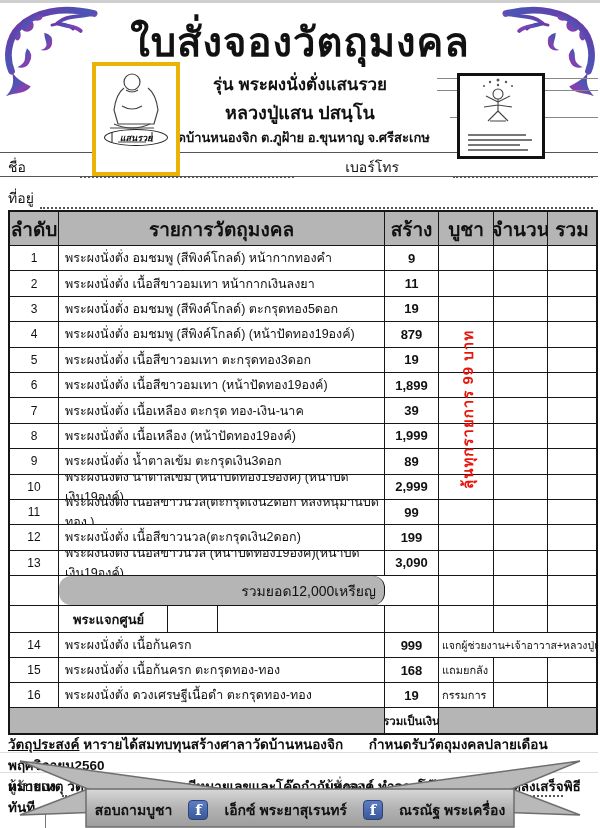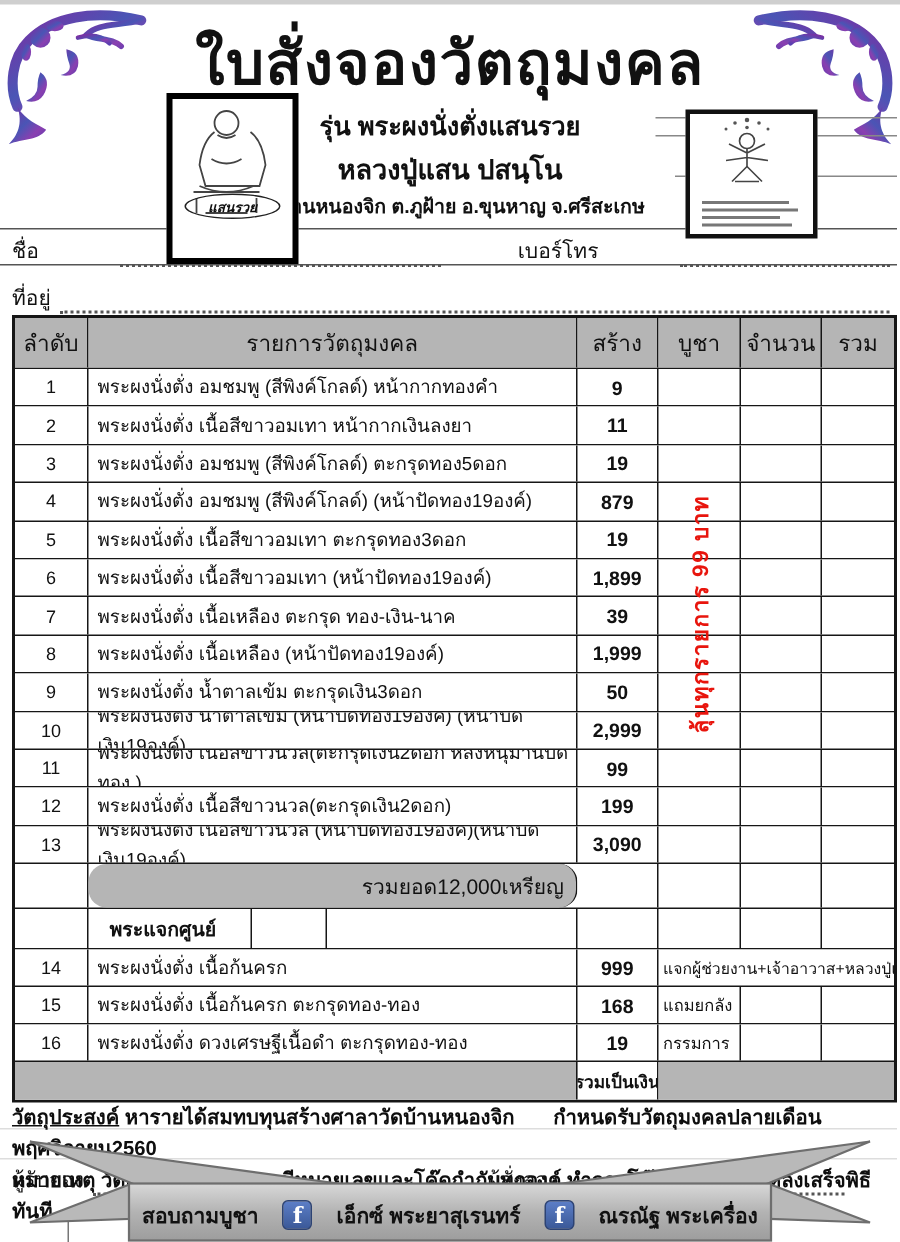--- a/index.html
+++ b/index.html
@@ -14,21 +14,21 @@
   .corner.right{right:2px;transform:scaleX(-1);}
   
   .title{left:0;top:10px;width:600px;text-align:center;font-size:40px;font-weight:bold;
          letter-spacing:1px;font-family:"DejaVu Serif","Liberation Serif",serif;}
   .sub1{left:120px;top:70px;width:360px;text-align:center;font-size:17px;font-weight:bold;}
   .sub2{left:120px;top:98px;width:360px;text-align:center;font-size:18px;font-weight:bold;}
   .sub3{left:120px;top:127px;width:360px;text-align:center;font-size:13px;font-weight:bold;}
   .rule{background:#888;height:1px;}
   .rule.dark{background:#555;}
   
-  .monk-box{left:92px;top:62px;width:80px;height:106px;border:4px solid #000000;background:#fff;z-index:3;margin-left:19px;}
+  .monk-box{left:92px;top:62px;width:80px;height:106px;border:4px solid #eab308;background:#fff;z-index:3;}
   .deity-box{left:457px;top:73px;width:82px;height:80px;border:3px solid #111;background:#fff;z-index:3;}
   .banner-oval{position:absolute;left:8px;bottom:26px;width:62px;height:15px;border:1.5px solid #222;
                border-radius:50%;display:flex;align-items:center;justify-content:center;
                font-family:"DejaVu Serif","Liberation Serif",serif;font-style:italic;
                font-size:9px;font-weight:bold;}
   .cap-line{position:absolute;left:8px;height:2px;background:#777;}
   
   .fill-row{left:8px;width:588px;display:flex;align-items:flex-end;font-size:14px;}
   .fill-label{white-space:nowrap;padding-right:3px;}
   .dots{flex:1;border-bottom:2px dotted #555;height:13px;margin:0 3px;}
@@ -47,21 +47,21 @@
   .c-qty{width:54px;}
   .c-sum{width:52px;flex:1;}
   .c-note-span{width:161px;flex:1;font-size:10.5px;justify-content:flex-start;padding-left:3px;white-space:nowrap;}
   .c-note{width:55px;font-size:11px;justify-content:flex-start;padding-left:3px;white-space:nowrap;overflow:visible;}
   .h-head{height:34px;}
   .h-data{height:25.4px;}
   .h-sub{height:30px;}
   .h-free{height:27px;}
   .h-d2{height:25px;}
   .h-tot{height:25px;}
-  .th{background:#b5b5b5;font-weight:normal;font-size:15px;}
+  .th{background:#b5b5b5;font-weight:bold;font-size:19px;}
   .gray{background:#b5b5b5;}
   .sub-label{justify-content:flex-end;padding-right:8px;font-weight:normal;font-size:14px;border-radius:12px;}
   .free-cell{position:relative;font-weight:600;font-size:13px;padding-left:14px;}
   .free-div{position:absolute;top:0;bottom:0;width:1px;background:#161616;}
   .tot-label{width:54px;font-weight:bold;font-size:11.5px;white-space:nowrap;}
   .price-note{left:444px;top:250px;width:48px;height:318px;display:flex;align-items:center;
               justify-content:center;writing-mode:vertical-rl;transform:rotate(180deg);
               color:#e8150d;font-weight:bold;font-size:15px;letter-spacing:1px;white-space:nowrap;z-index:2;}
   
   .purpose{left:8px;top:734px;width:586px;font-size:13.5px;font-weight:600;line-height:21px;color:#0e0e0e;}
@@ -245,21 +245,21 @@
     <div class="tc c-no">8</div>
     <div class="tc c-desc">พระผงนั่งตั่ง เนื้อเหลือง (หน้าปัดทอง19องค์)</div>
     <div class="tc c-made">1,999</div>
     <div class="tc c-pay"></div>
     <div class="tc c-qty"></div>
     <div class="tc c-sum last"></div>
   </div>
   <div class="trow h-data">
     <div class="tc c-no">9</div>
     <div class="tc c-desc">พระผงนั่งตั่ง น้ำตาลเข้ม  ตะกรุดเงิน3ดอก</div>
-    <div class="tc c-made">50</div>
+    <div class="tc c-made">89</div>
     <div class="tc c-pay"></div>
     <div class="tc c-qty"></div>
     <div class="tc c-sum last"></div>
   </div>
   <div class="trow h-data">
     <div class="tc c-no">10</div>
     <div class="tc c-desc">พระผงนั่งตั่ง น้ำตาลเข้ม (หน้าปัดทอง19องค์) (หน้าปัดเงิน19องค์)</div>
     <div class="tc c-made">2,999</div>
     <div class="tc c-pay"></div>
     <div class="tc c-qty"></div>

